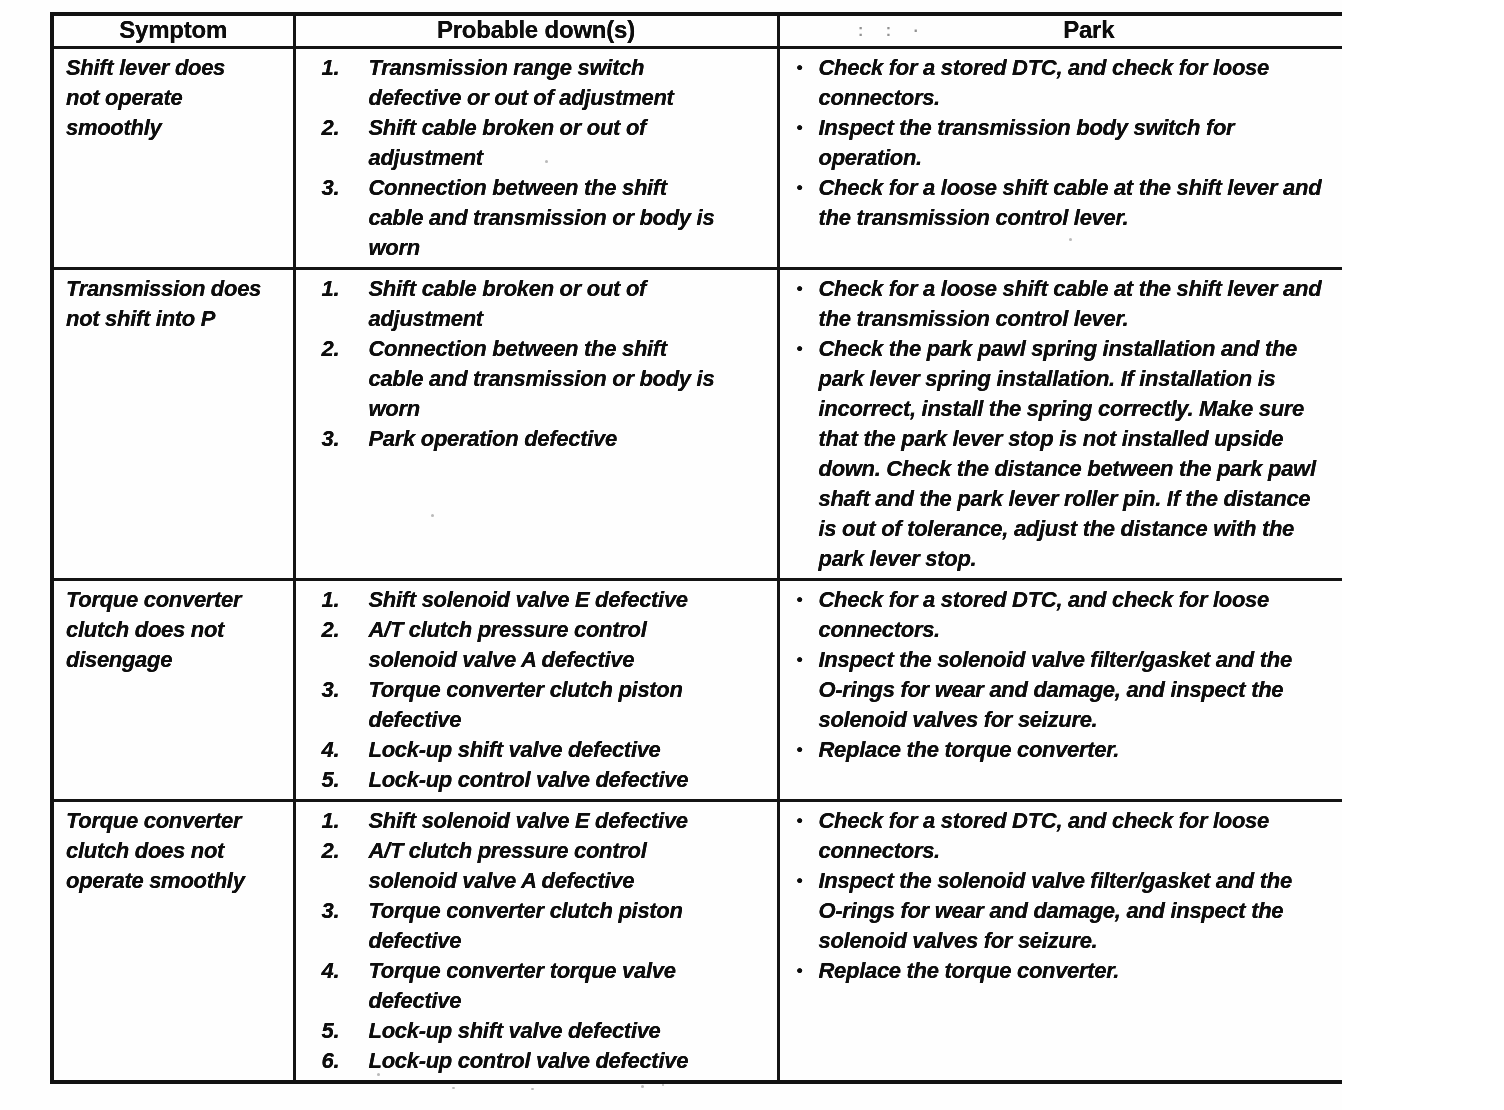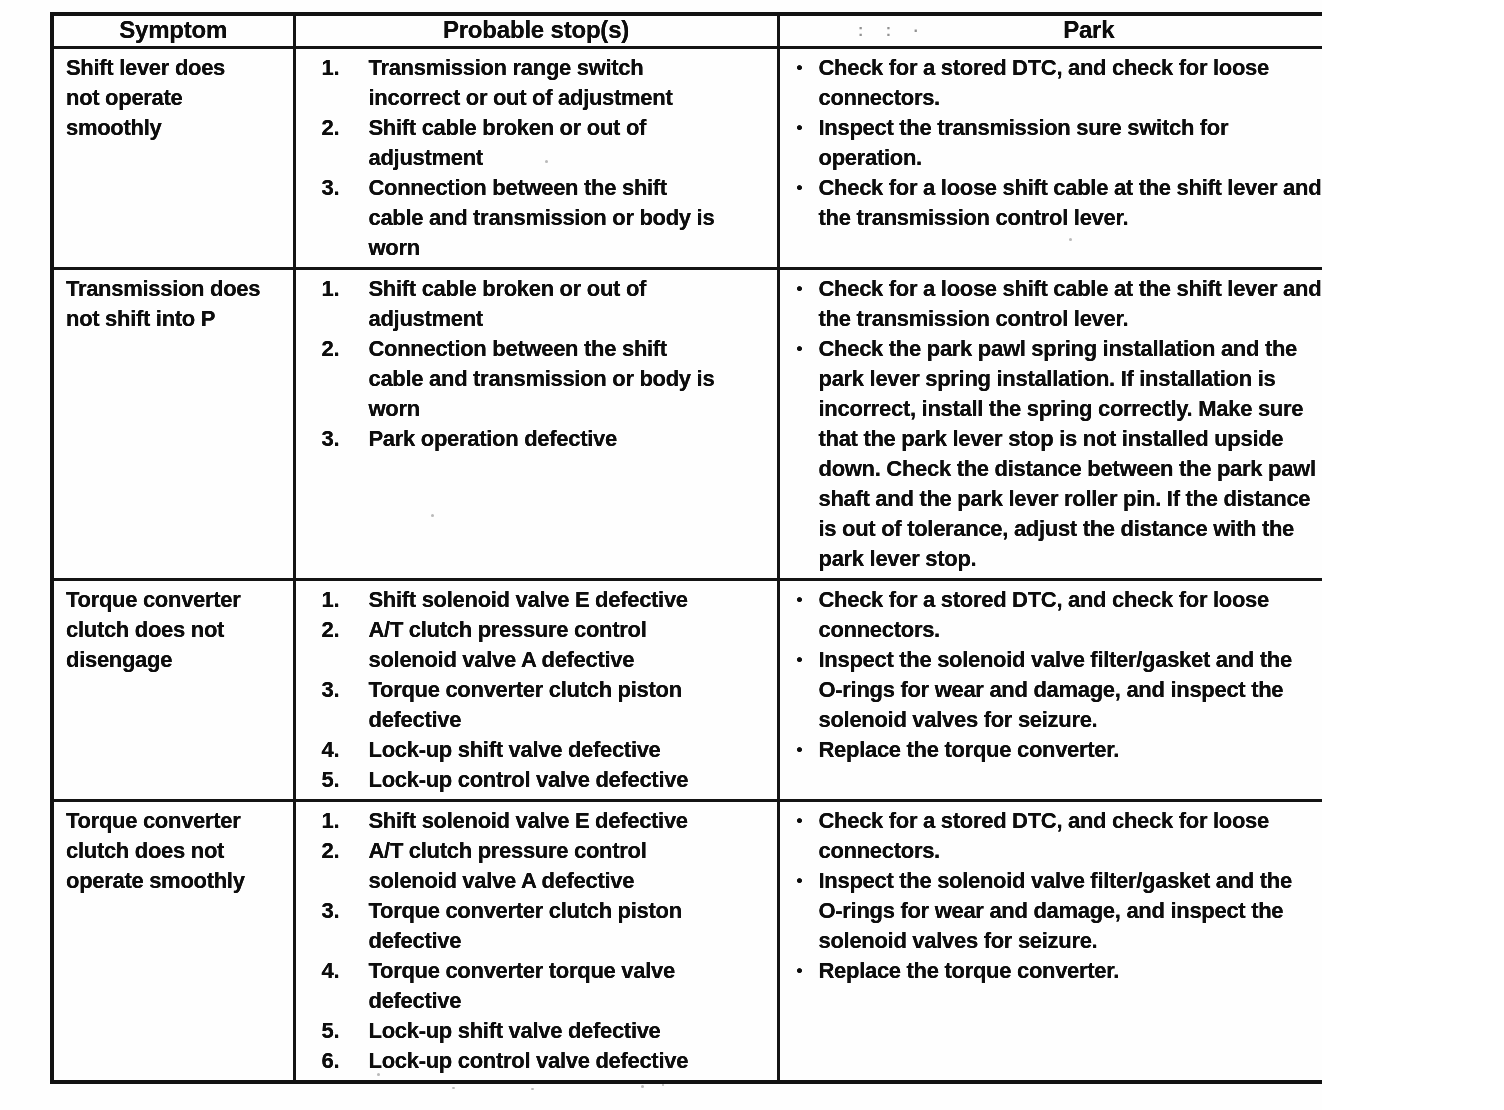--- a/index.html
+++ b/index.html
@@ -8,20 +8,21 @@
     background: #ffffff;
   }
   .page {
     position: relative;
     width: 1322px;
     height: 1110px;
     background: #fefefe;
     font-family: "Liberation Sans", "DejaVu Sans", sans-serif;
     color: #0d0d0d;
     overflow: hidden;
+    padding-left: 20px;
   }
   table.tbl {
     position: absolute;
     left: 50px;
     top: 12px;
     width: 1348px;
     border-collapse: collapse;
     table-layout: fixed;
     border: 4px solid #121212;
   }
@@ -42,20 +43,21 @@
     text-align: center;
     letter-spacing: -0.2px;
     text-shadow: 0 0 0.5px #000;
   }
   td {
     font-size: 22px;
     font-weight: 700;
     line-height: 30px;
     letter-spacing: -0.3px;
     text-shadow: 0 0 0.4px #000;
+    font-style: italic;
   }
   
   tbody tr:nth-child(1) { height: 211px; }
   tbody tr:nth-child(2) { height: 302px; margin-top: 12px; }
   tbody tr:nth-child(3) { height: 212px; }
   tbody tr:nth-child(4) { height: 275px; }
 
   td.sym {
     padding: 4px 6px 4px 12px;
     white-space: pre-wrap;
@@ -112,34 +114,34 @@
 
   <table class="tbl">
     <colgroup>
       <col class="c-sym">
       <col class="c-cause">
       <col class="c-note">
     </colgroup>
     <thead>
       <tr>
         <th>Symptom</th>
-        <th>Probable stop(s)</th>
+        <th>Probable down(s)</th>
         <th>Park</th>
       </tr>
     </thead>
     <tbody>
         <tr>
           <td class="sym">Shift lever does
 not operate
 smoothly</td>
           <td class="causes">
             <div class="item">
               <span class="num">1.</span>
               <span class="txt">Transmission range switch
-incorrect or out of adjustment</span>
+defective or out of adjustment</span>
             </div>
             <div class="item">
               <span class="num">2.</span>
               <span class="txt">Shift cable broken or out of
 adjustment</span>
             </div>
             <div class="item">
               <span class="num">3.</span>
               <span class="txt">Connection between the shift
 cable and transmission or body is
@@ -147,21 +149,21 @@
             </div>
           </td>
           <td class="notes">
             <div class="item">
               <span class="bullet">•</span>
               <span class="txt">Check for a stored DTC, and check for loose
 connectors.</span>
             </div>
             <div class="item">
               <span class="bullet">•</span>
-              <span class="txt">Inspect the transmission sure switch for
+              <span class="txt">Inspect the transmission body switch for
 operation.</span>
             </div>
             <div class="item">
               <span class="bullet">•</span>
               <span class="txt">Check for a loose shift cable at the shift lever and
 the transmission control lever.</span>
             </div>
           </td>
         </tr>
         <tr>

